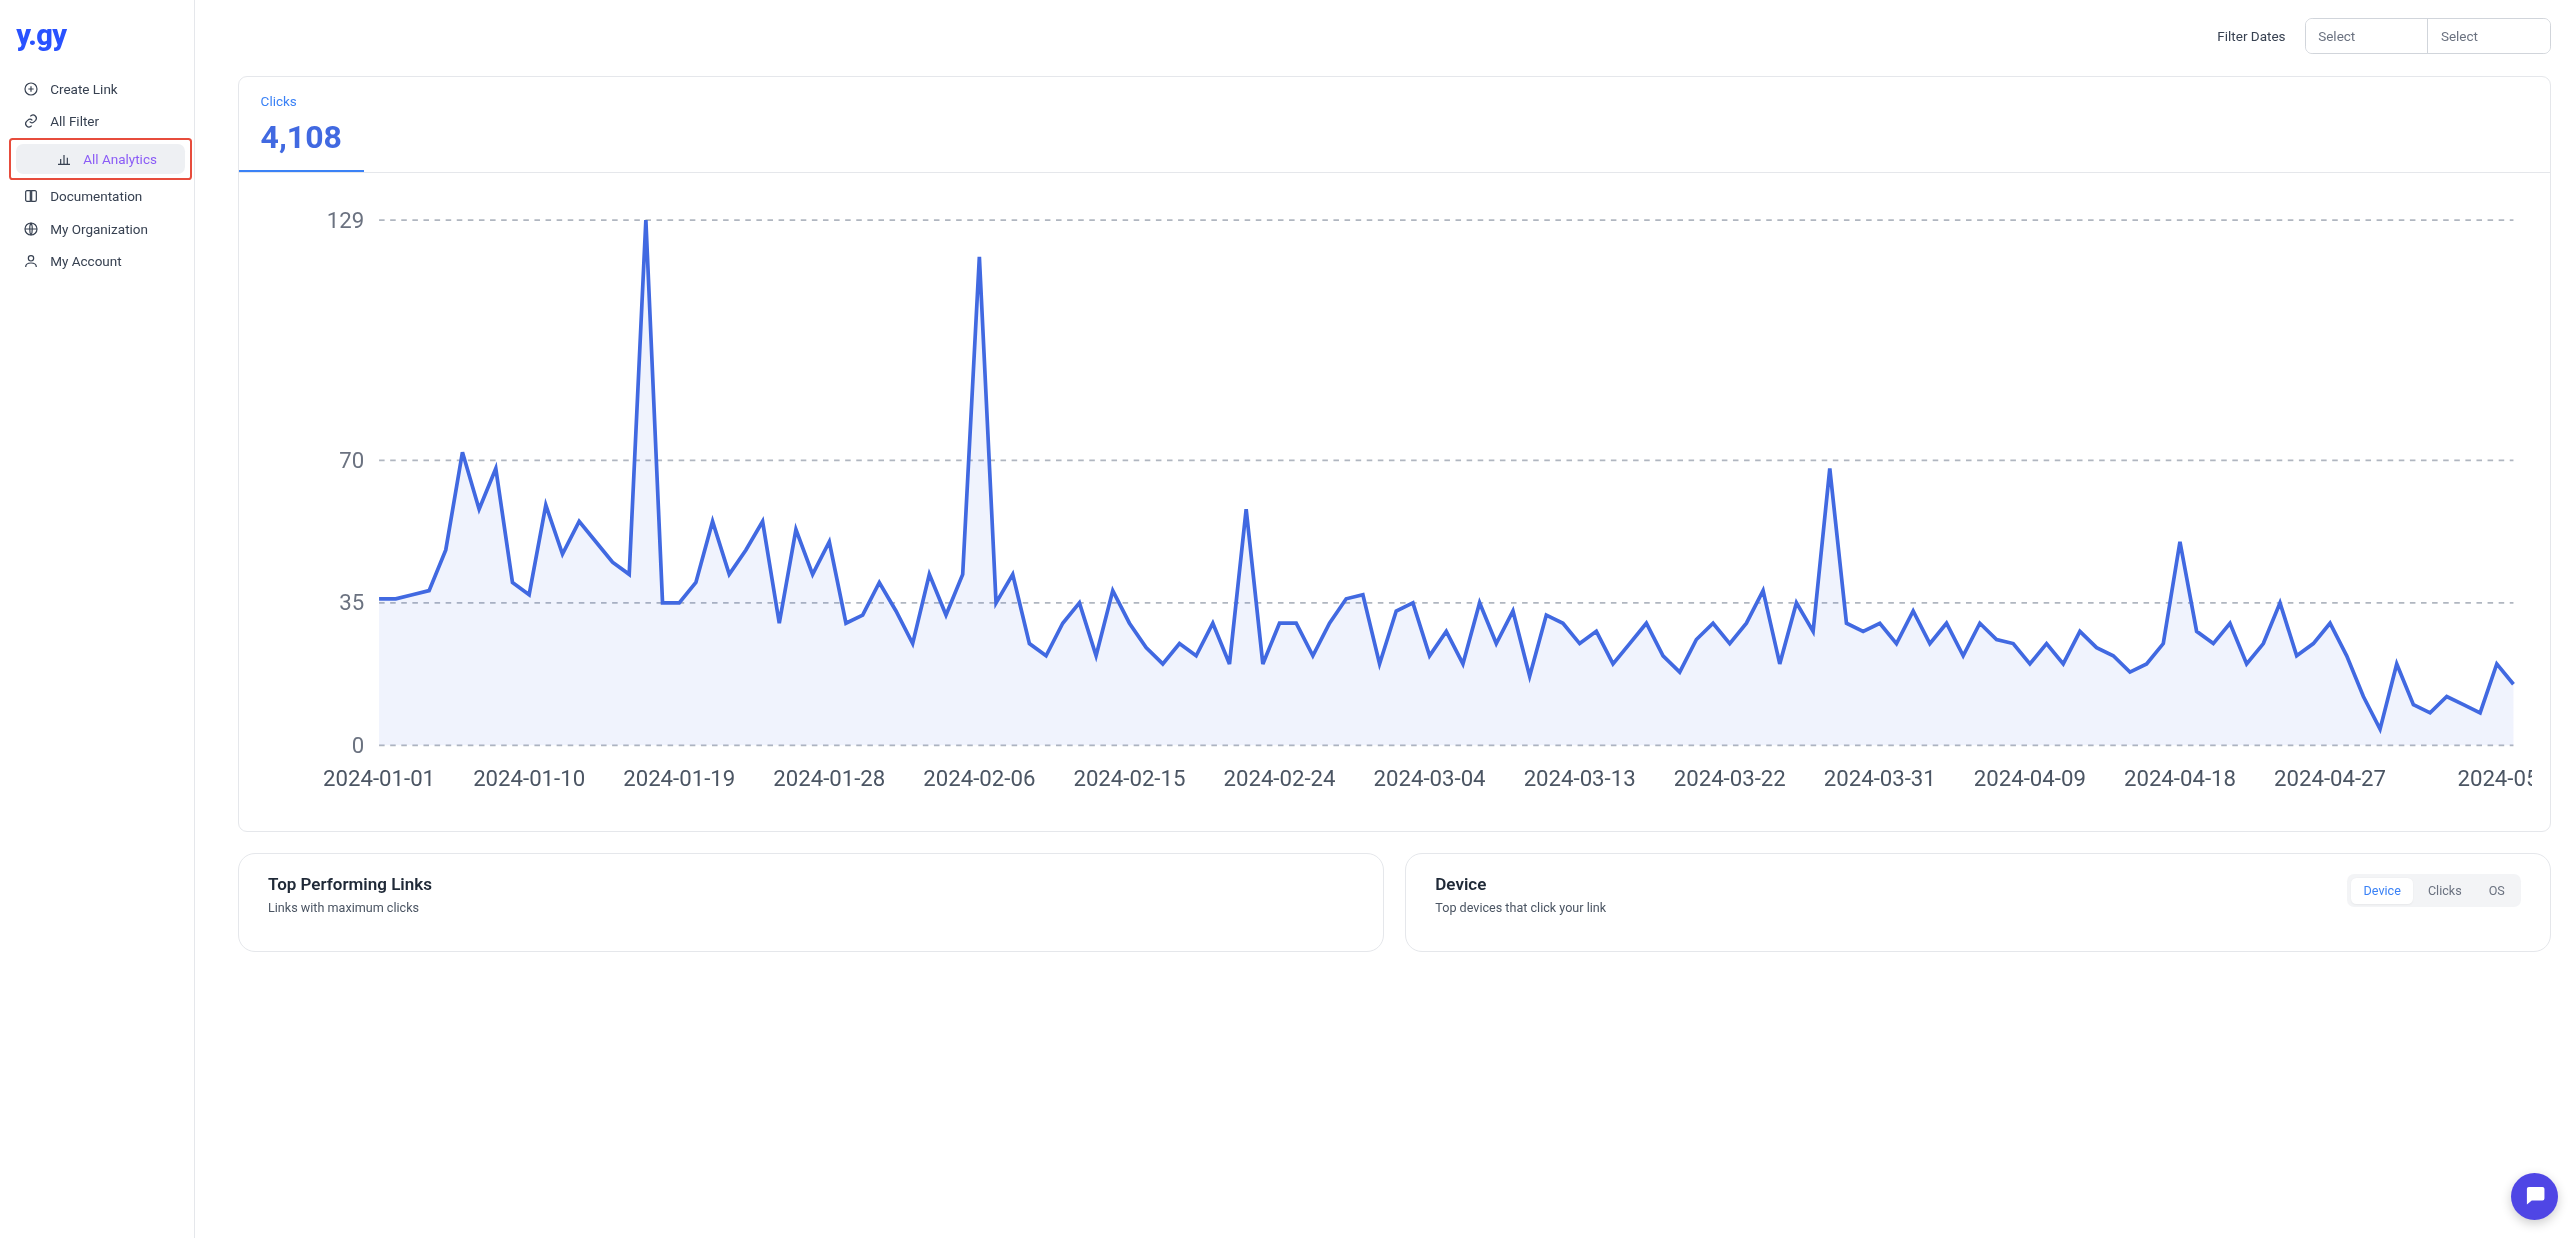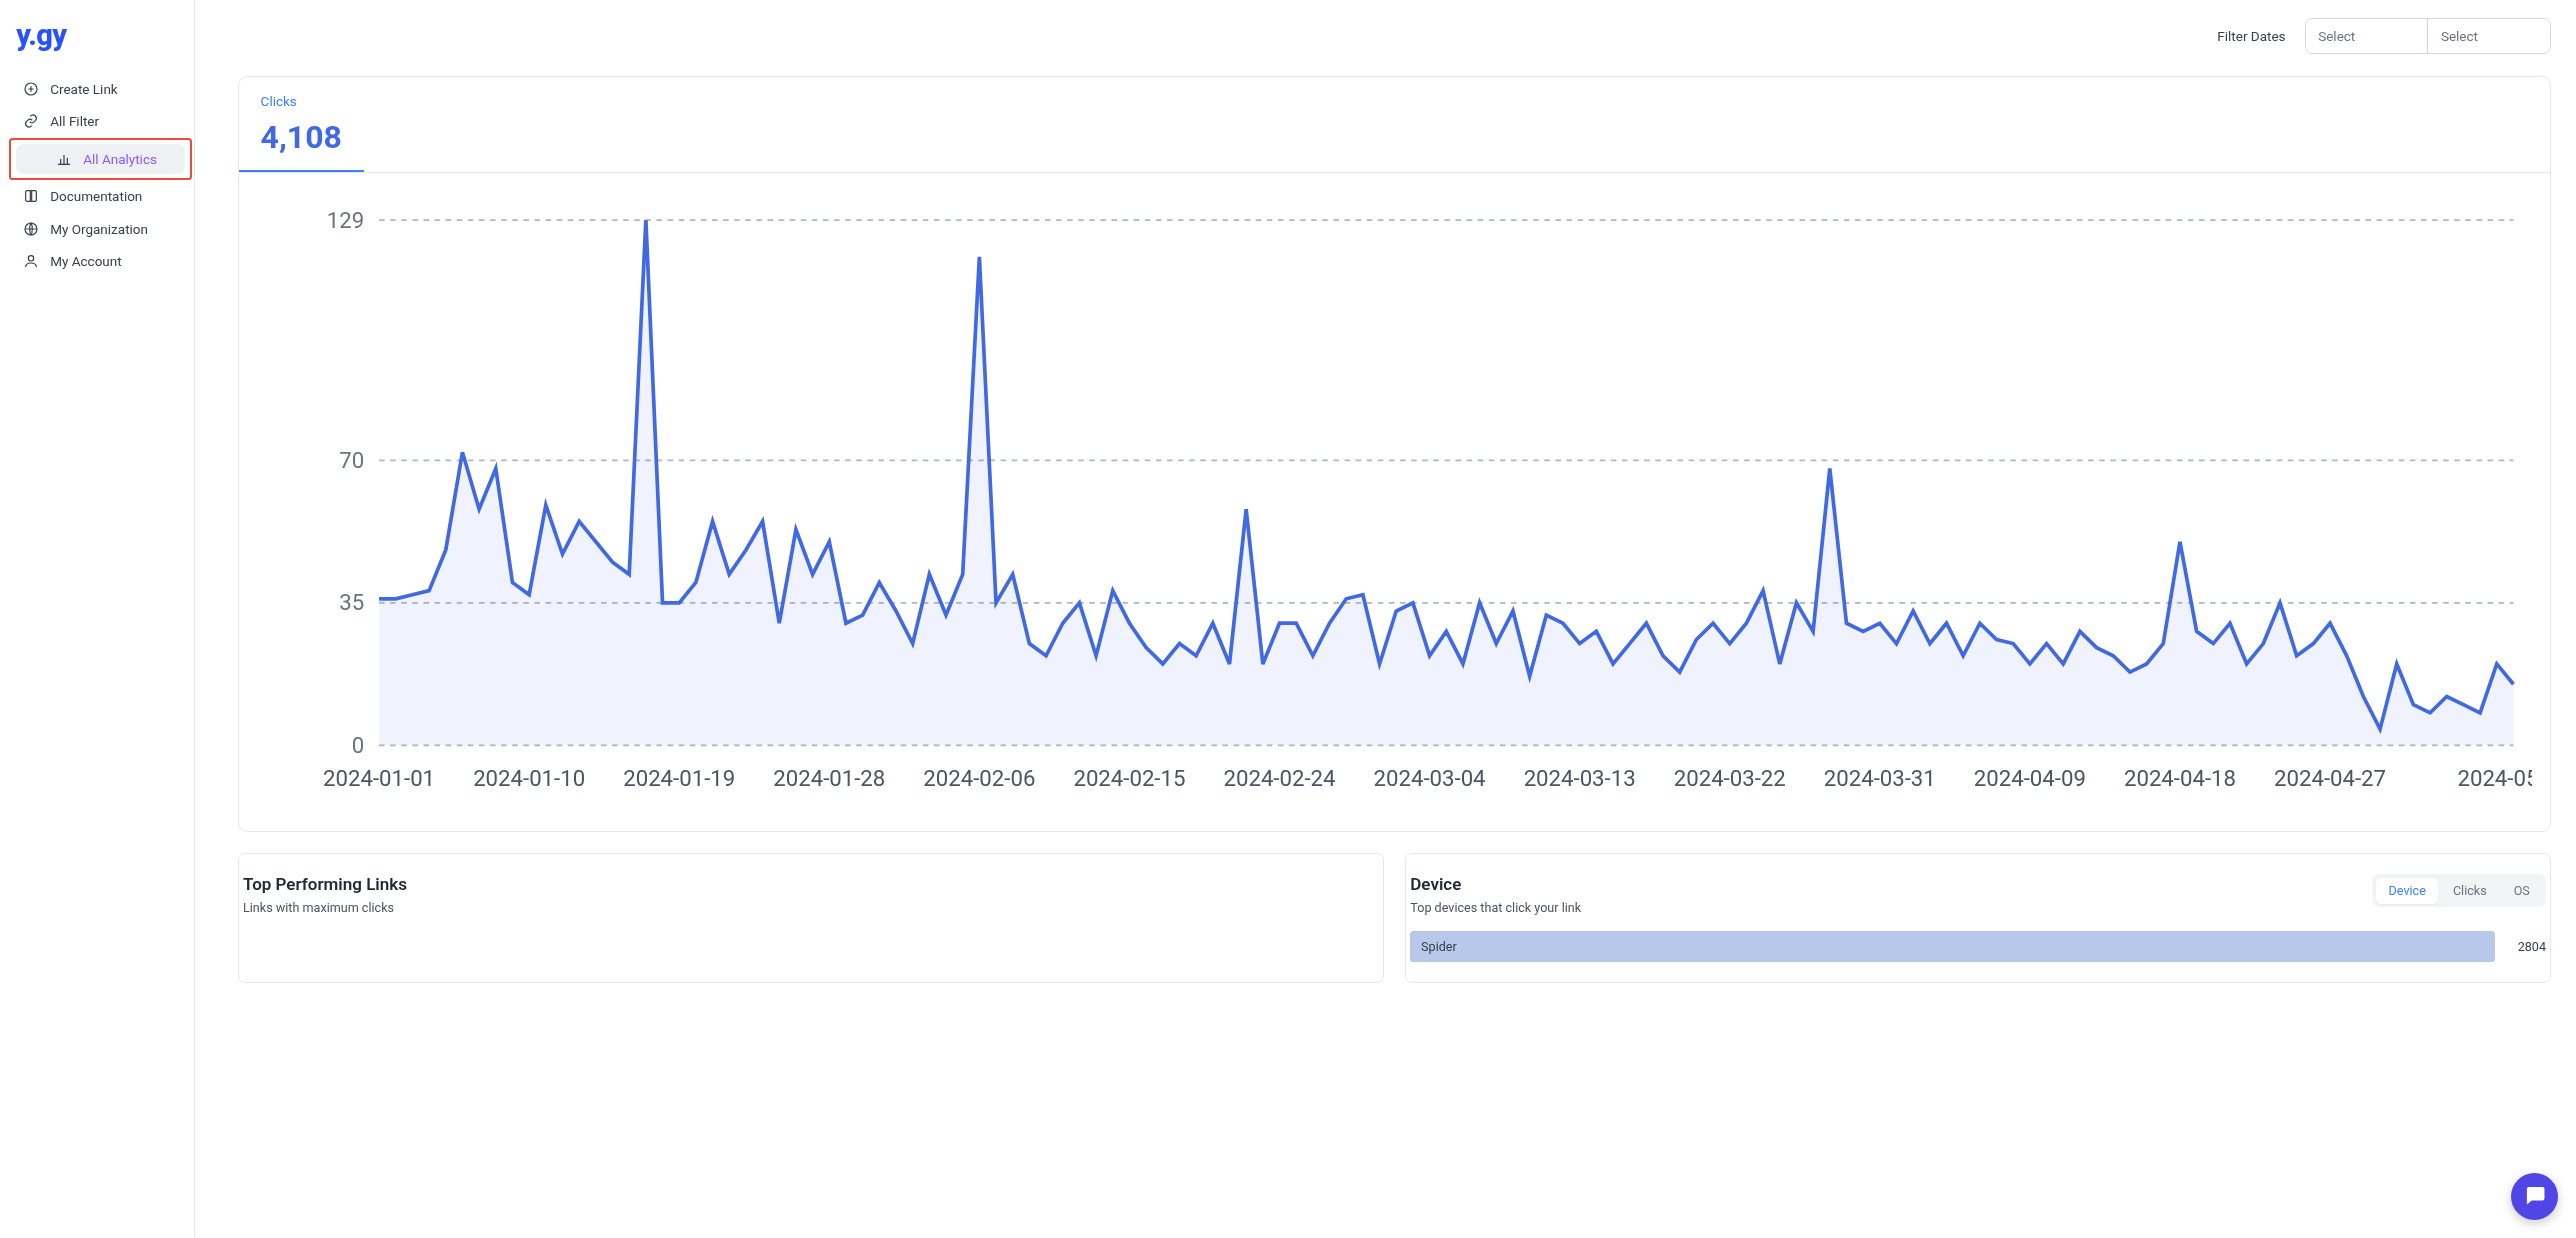--- a/index.html
+++ b/index.html
@@ -68,21 +68,21 @@
 }
 .metric-label { color: #3b82f6; font-size: 13.5px; margin-bottom: 9px; }
 .metric-value { color: #4169e1; font-size: 32px; font-weight: 700; }
 .chart-wrap { padding: 36px 18px 27px 18px; }
 .y-tick { font-size: 12px; fill: #6b7280; text-anchor: end; }
 .x-tick { font-size: 12px; fill: #4b5563; text-anchor: middle; }
 .grid-line { stroke: #b0b6c0; stroke-dasharray: 3 3; stroke-width: 1; }
 .series-line { stroke: #4169e1; stroke-width: 2; fill: none; }
 .series-area { fill: #4169e1; fill-opacity: 0.08; }
 .bottom-row { display: flex; gap: 21.6px; }
-.bottom-card { flex: 1; border: 0.9px solid #e5e7eb; border-radius: 7px; padding: 20px 4px; }
+.bottom-card { flex: 1; border: 0.9px solid #e5e7eb; border-radius: 17px; padding: 20px 29px; }
 .card-header-row { display: flex; justify-content: space-between; align-items: flex-start; }
 .card-title { font-size: 17px; font-weight: 600; color: #1f2937; margin-bottom: 5.4px; }
 .card-sub { font-size: 12.6px; color: #4b5563; margin-bottom: 16px; }
 .tab-pills {
   display: flex; gap: 1.8px; background: #f3f4f6; border-radius: 7.2px; padding: 3.6px;
 }
 .pill {
   padding: 5.4px 12.6px; font-size: 12.6px; color: #6b7280; border-radius: 5.4px; cursor: pointer;
 }
 .pill.active { background: #fff; color: #3b82f6; box-shadow: 0 0.9px 1.8px rgba(0,0,0,.05); }
@@ -231,29 +231,20 @@
           <div>
             <div class="card-title">Device</div>
             <div class="card-sub">Top devices that click your link</div>
           </div>
           <div class="tab-pills" id="device-pills">
               <div class="pill active">Device</div>
               <div class="pill">Clicks</div>
               <div class="pill">OS</div>
             </div>
         </div>
-        <div id="device-rows">
-            <div class="bar-row">
-              <div class="bar-track">
-                <div class="bar-fill" style="width: 100%;"></div>
-                <span class="bar-label-text">Spider</span>
-              </div>
-              <div class="bar-value">2804</div>
-            </div>
-          </div>
       </div>
     </div>
   </main>
 </div>
 
 <div class="chat-bubble">
   <span>
     <svg viewBox="0 0 24 24">
         <path d="M4 4h16a2 2 0 0 1 2 2v10a2 2 0 0 1-2 2H9l-5 4V6a2 2 0 0 1 2-2z"></path>
       </svg>

